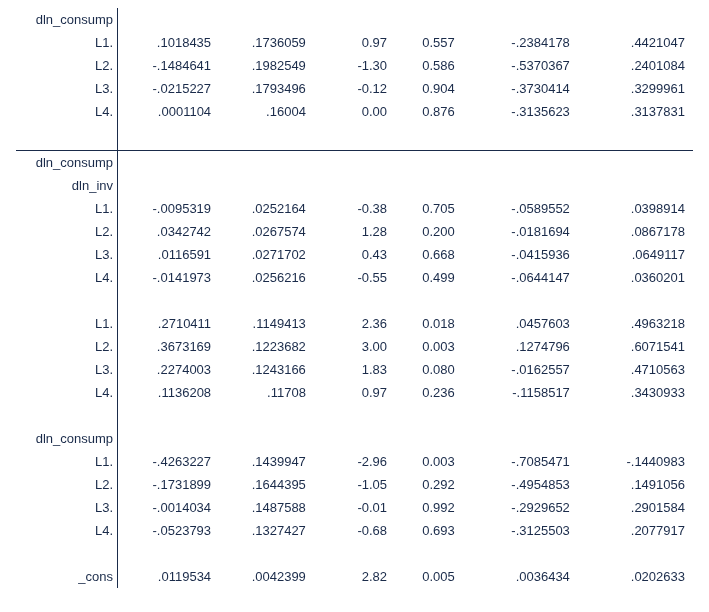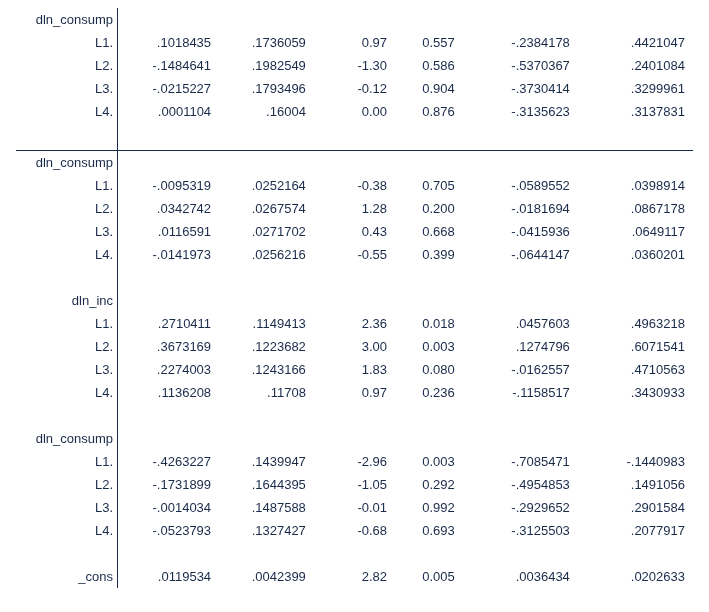--- a/index.html
+++ b/index.html
@@ -128,20 +128,29 @@
       <tr>
         <td class="label">dln_consump</td>
         <td class="num"></td>
         <td class="num"></td>
         <td class="num"></td>
         <td class="num"></td>
         <td class="num"></td>
         <td class="num"></td>
       </tr>
       <tr>
+        <td class="label">dln_inv</td>
+        <td class="num"></td>
+        <td class="num"></td>
+        <td class="num"></td>
+        <td class="num"></td>
+        <td class="num"></td>
+        <td class="num"></td>
+      </tr>
+      <tr>
         <td class="label">L1.</td>
         <td class="num">-.0095319</td>
         <td class="num">.0252164</td>
         <td class="num">-0.38</td>
         <td class="num">0.705</td>
         <td class="num">-.0589552</td>
         <td class="num">.0398914</td>
       </tr>
       <tr>
         <td class="label">L2.</td>
@@ -159,41 +168,32 @@
         <td class="num">0.43</td>
         <td class="num">0.668</td>
         <td class="num">-.0415936</td>
         <td class="num">.0649117</td>
       </tr>
       <tr>
         <td class="label">L4.</td>
         <td class="num">-.0141973</td>
         <td class="num">.0256216</td>
         <td class="num">-0.55</td>
-        <td class="num">0.399</td>
+        <td class="num">0.499</td>
         <td class="num">-.0644147</td>
         <td class="num">.0360201</td>
       </tr>
       <tr class="blank">
         <td class="label"></td>
         <td></td>
         <td></td>
         <td></td>
         <td></td>
         <td></td>
         <td></td>
-      </tr>
-      <tr>
-        <td class="label">dln_inc</td>
-        <td class="num"></td>
-        <td class="num"></td>
-        <td class="num"></td>
-        <td class="num"></td>
-        <td class="num"></td>
-        <td class="num"></td>
       </tr>
       <tr>
         <td class="label">L1.</td>
         <td class="num">.2710411</td>
         <td class="num">.1149413</td>
         <td class="num">2.36</td>
         <td class="num">0.018</td>
         <td class="num">.0457603</td>
         <td class="num">.4963218</td>
       </tr>

